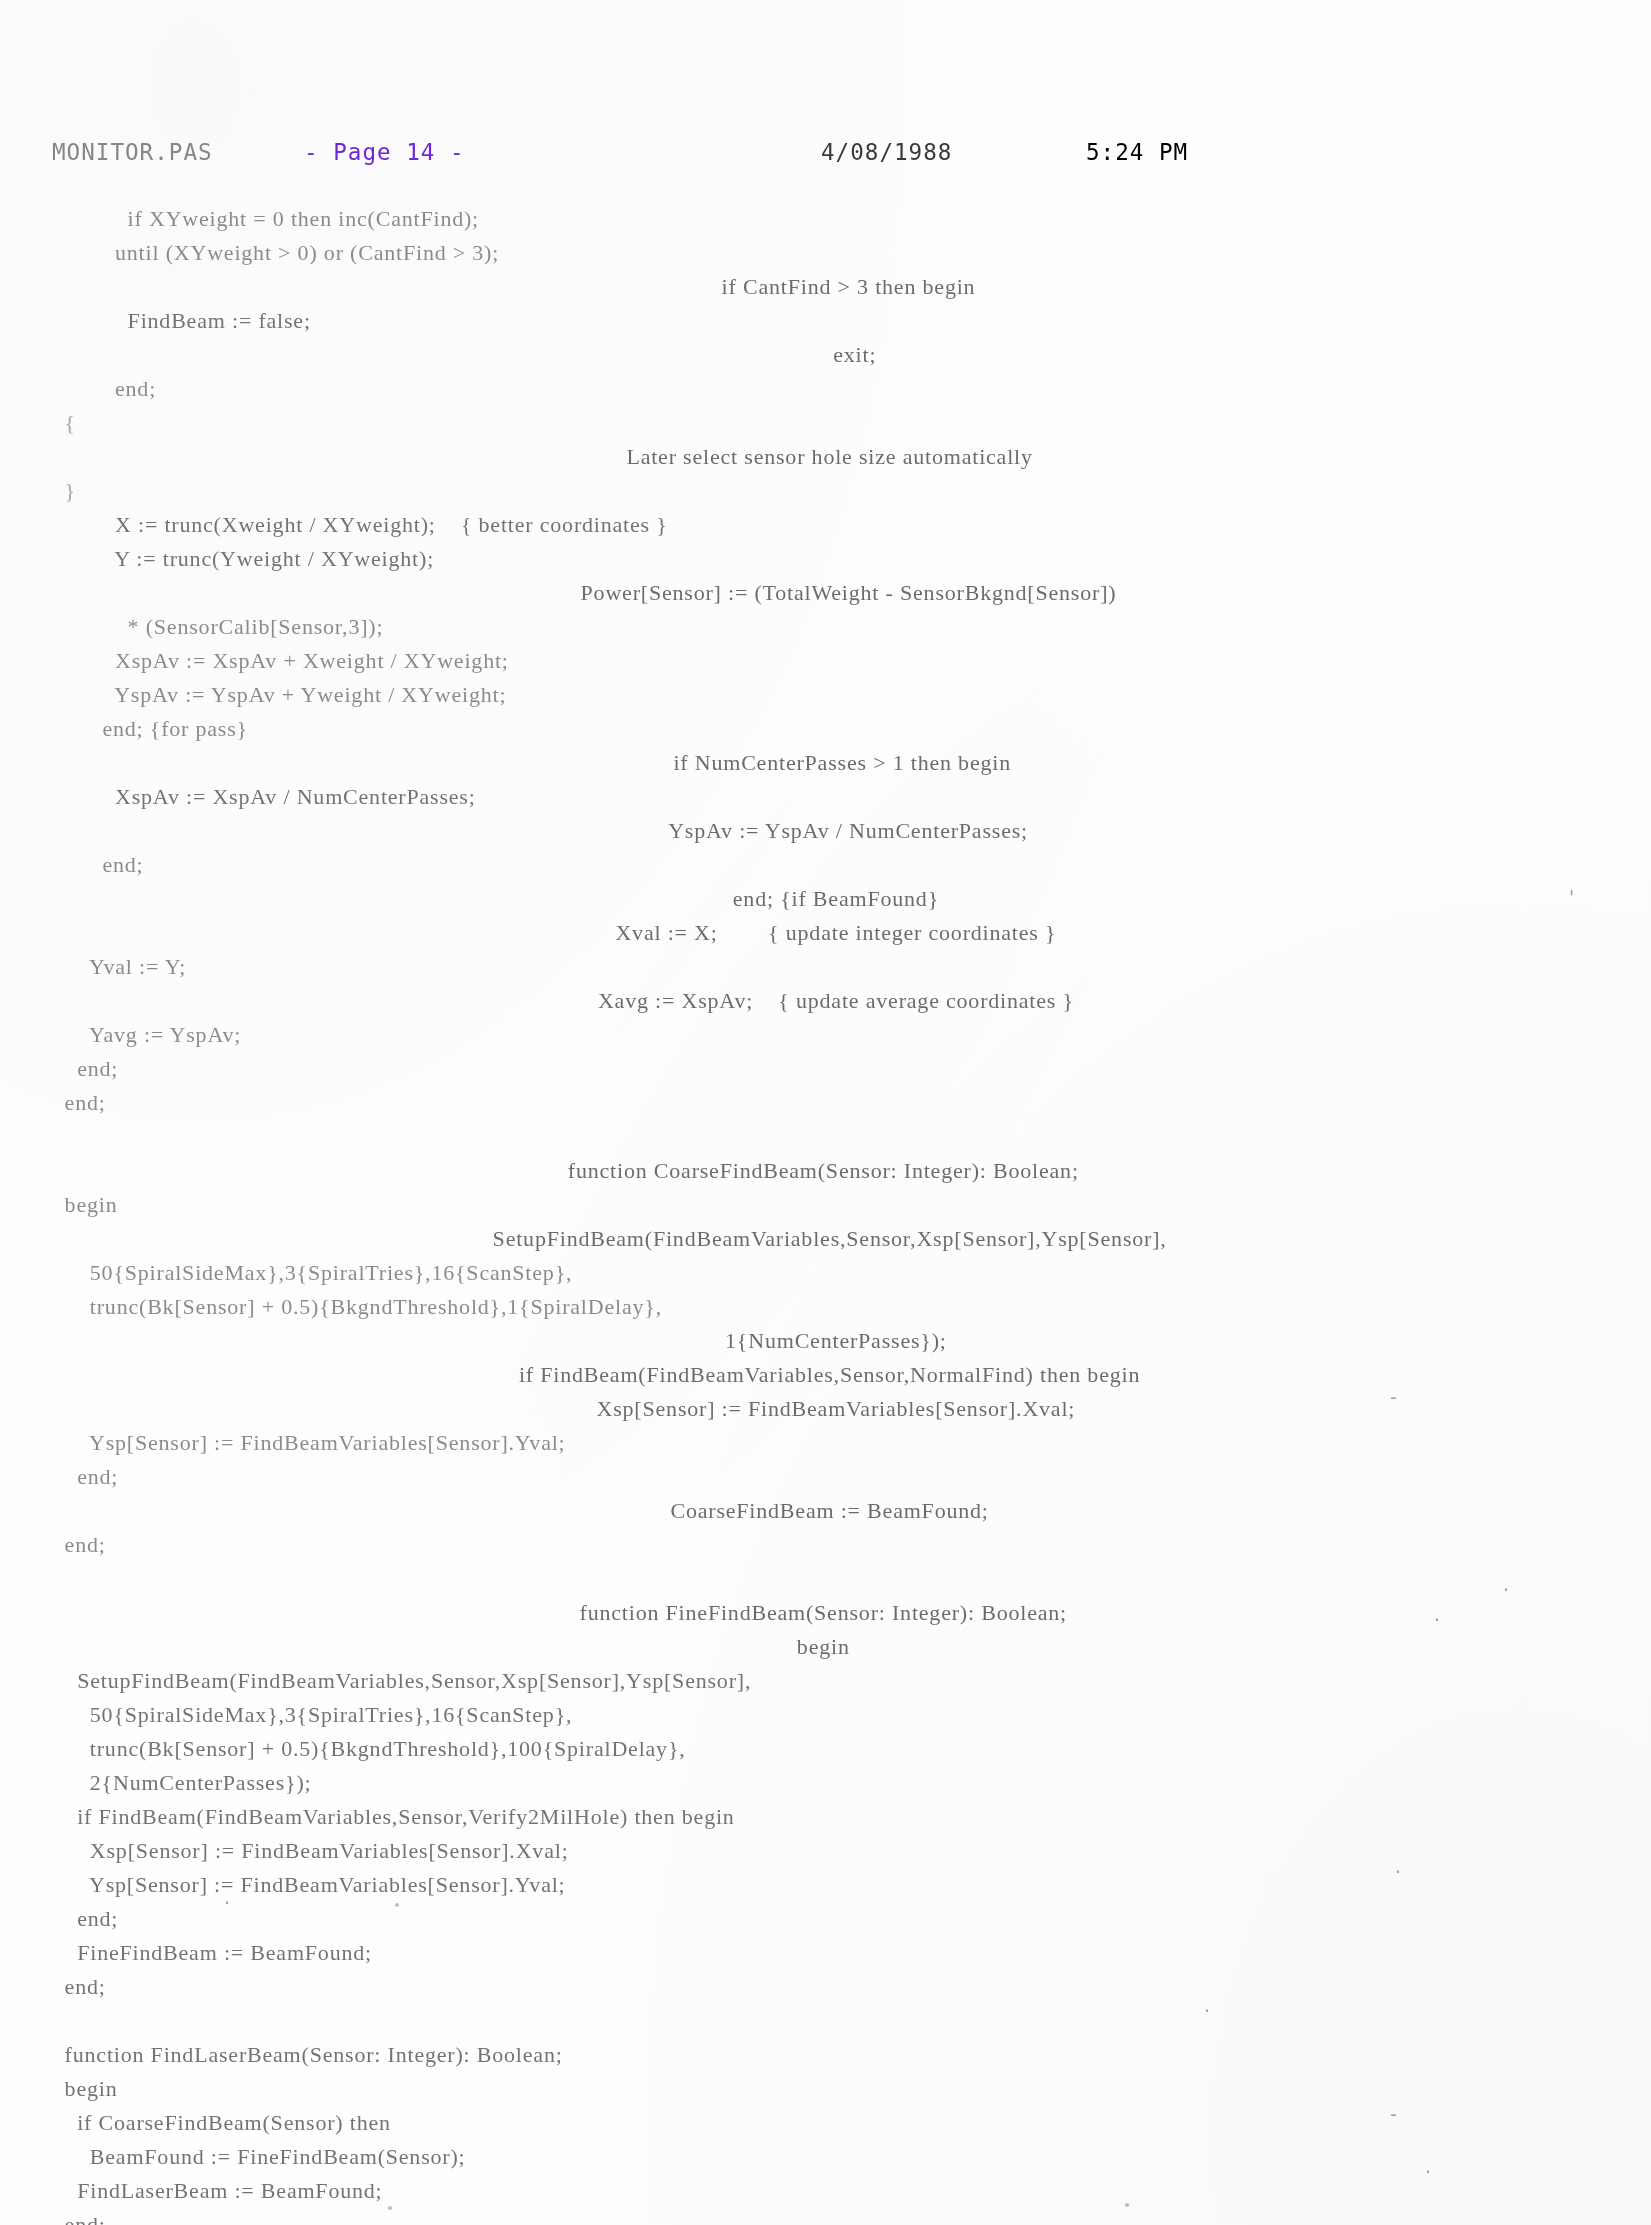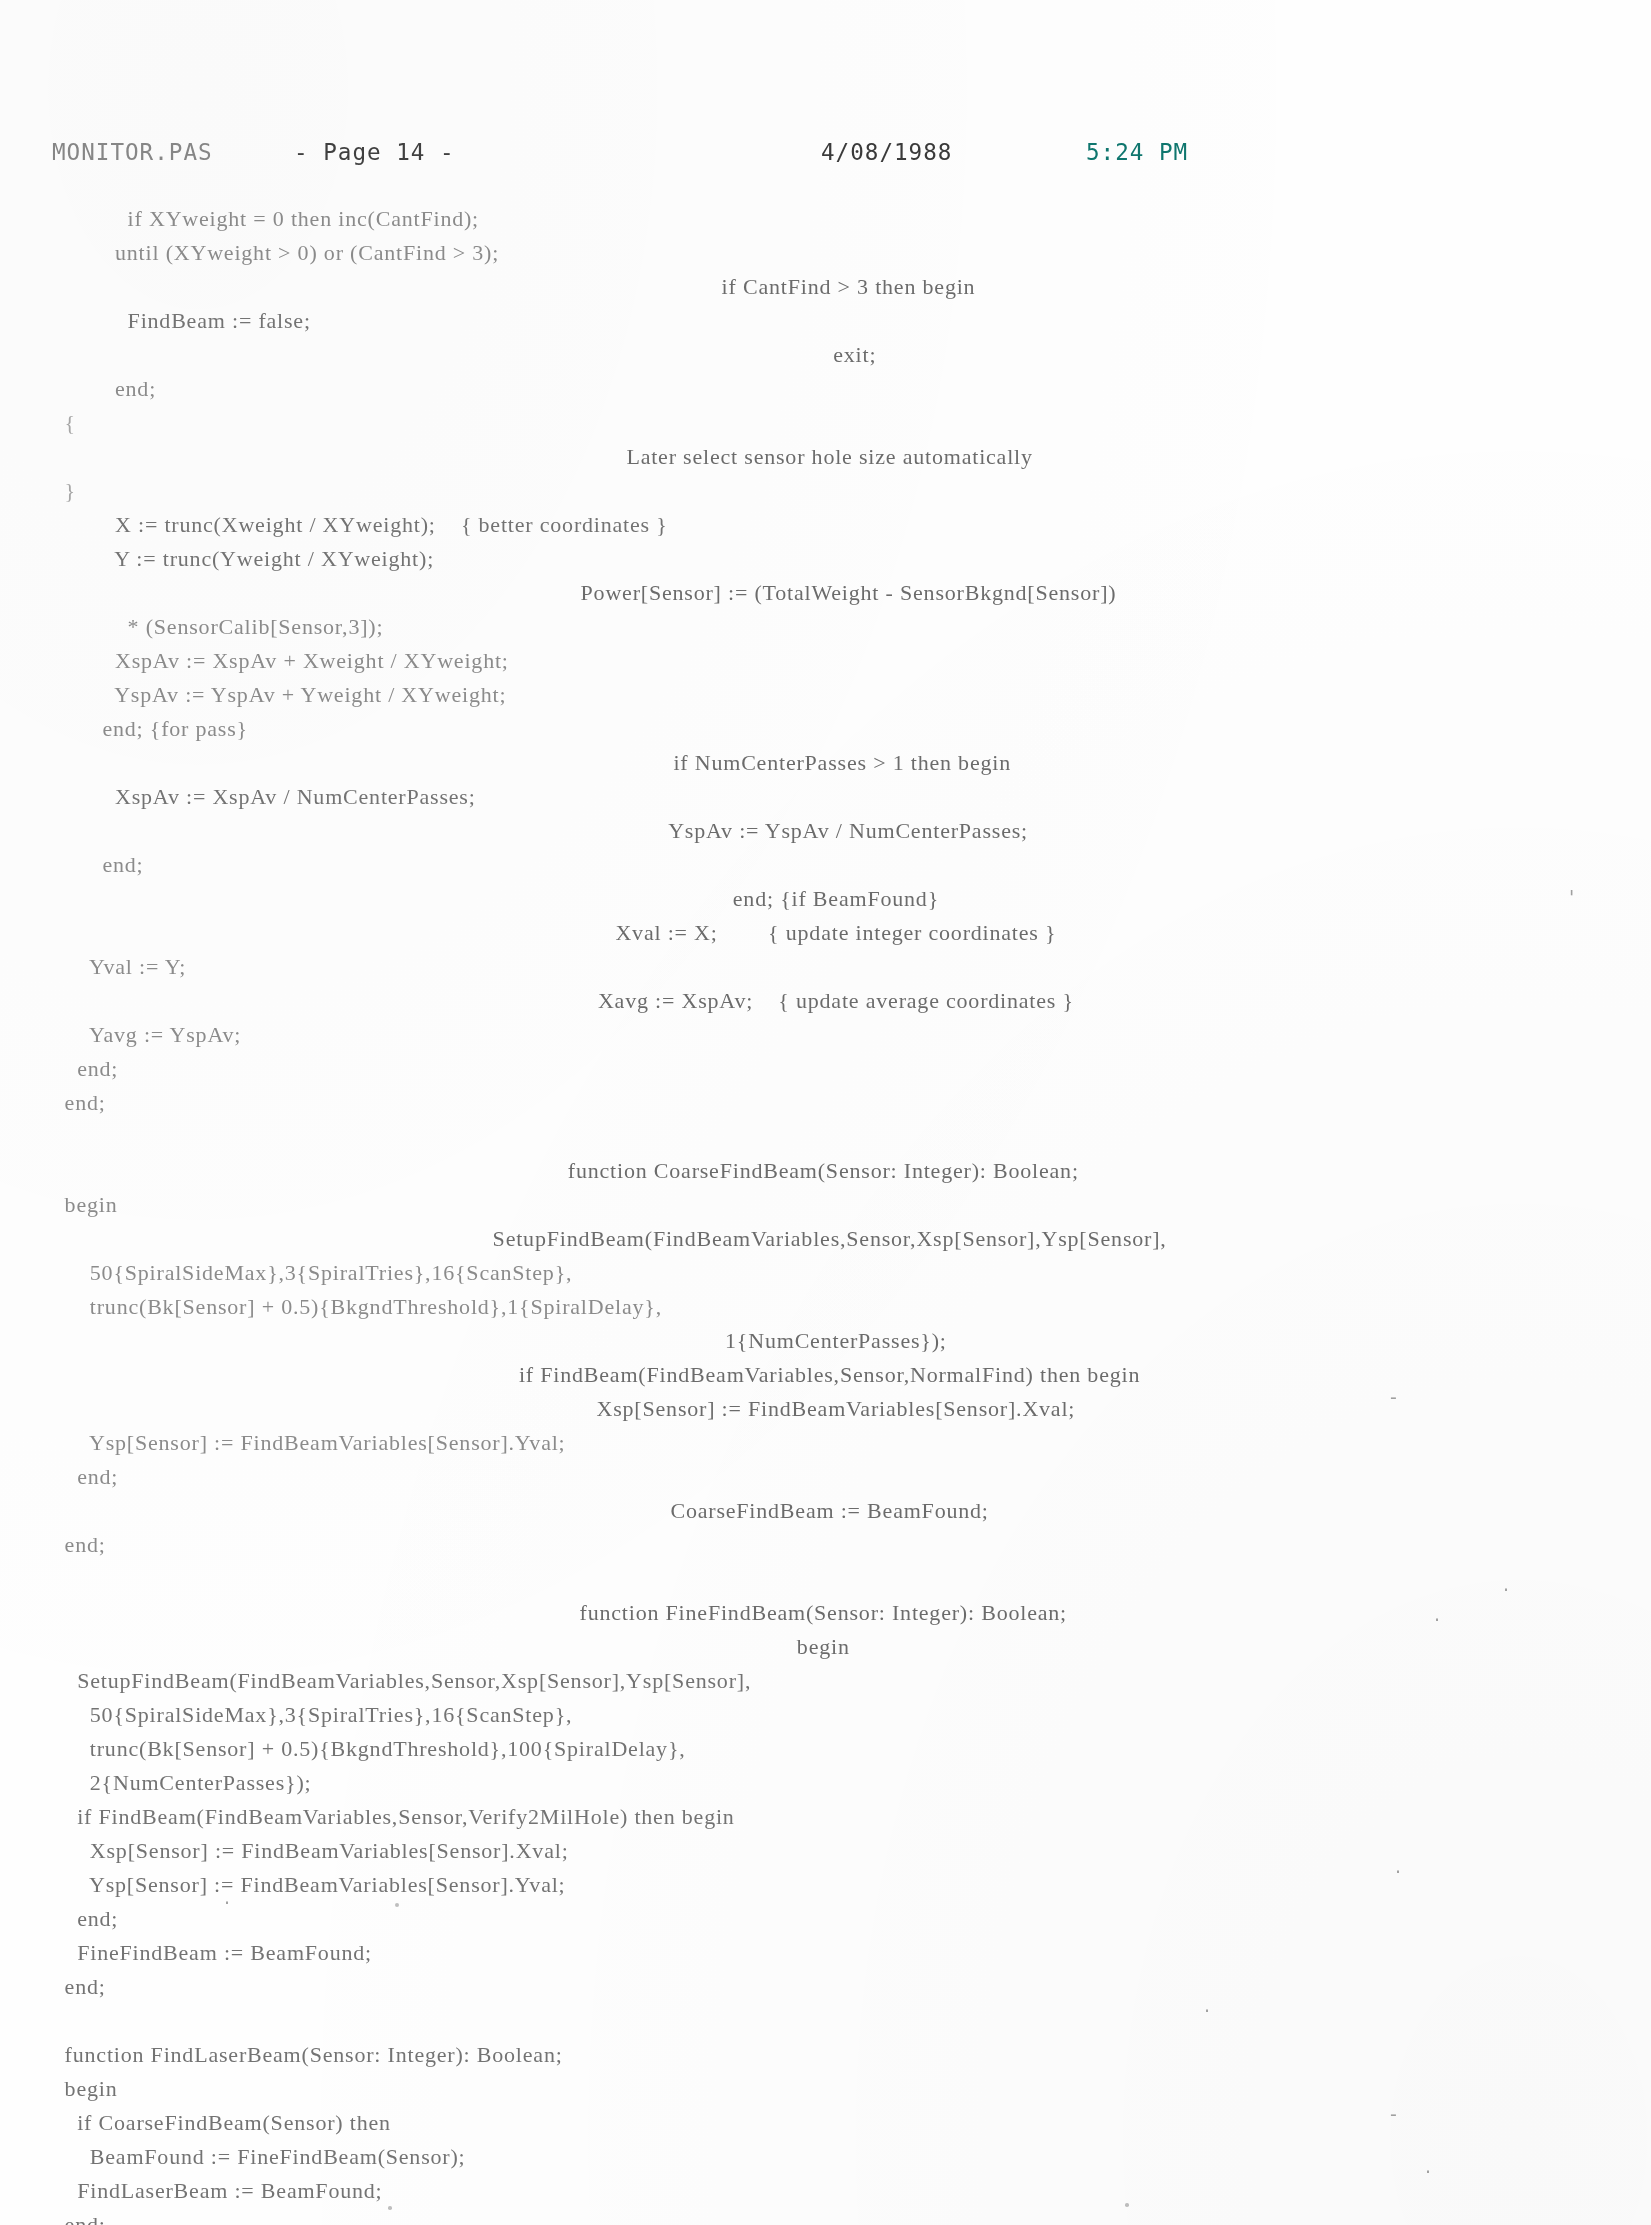--- a/index.html
+++ b/index.html
@@ -45,35 +45,35 @@
   }
   .hdr-file {
     position: absolute;
     left: 52px;
     top: 0;
     color: #6d6d6d;
     opacity: .82;
   }
   .hdr-page {
     position: absolute;
-    left: 294px;
+    left: 304px;
     top: 0;
-    color: #404040;
+    color: #6d28d9;
   }
   .hdr-date {
     position: absolute;
     left: 821px;
     top: 0;
     color: #3a3a3a;
   }
   .hdr-time {
     position: absolute;
     left: 1086px;
     top: 0;
-    color: #0f766e;
+    color: #000000;
   }
 
   .code {
     position: absolute;
     left: 52px;
     top: 202px;
     width: 1530px;
     font-size: 22px;
     line-height: 34px;
     letter-spacing: 0.8px;

